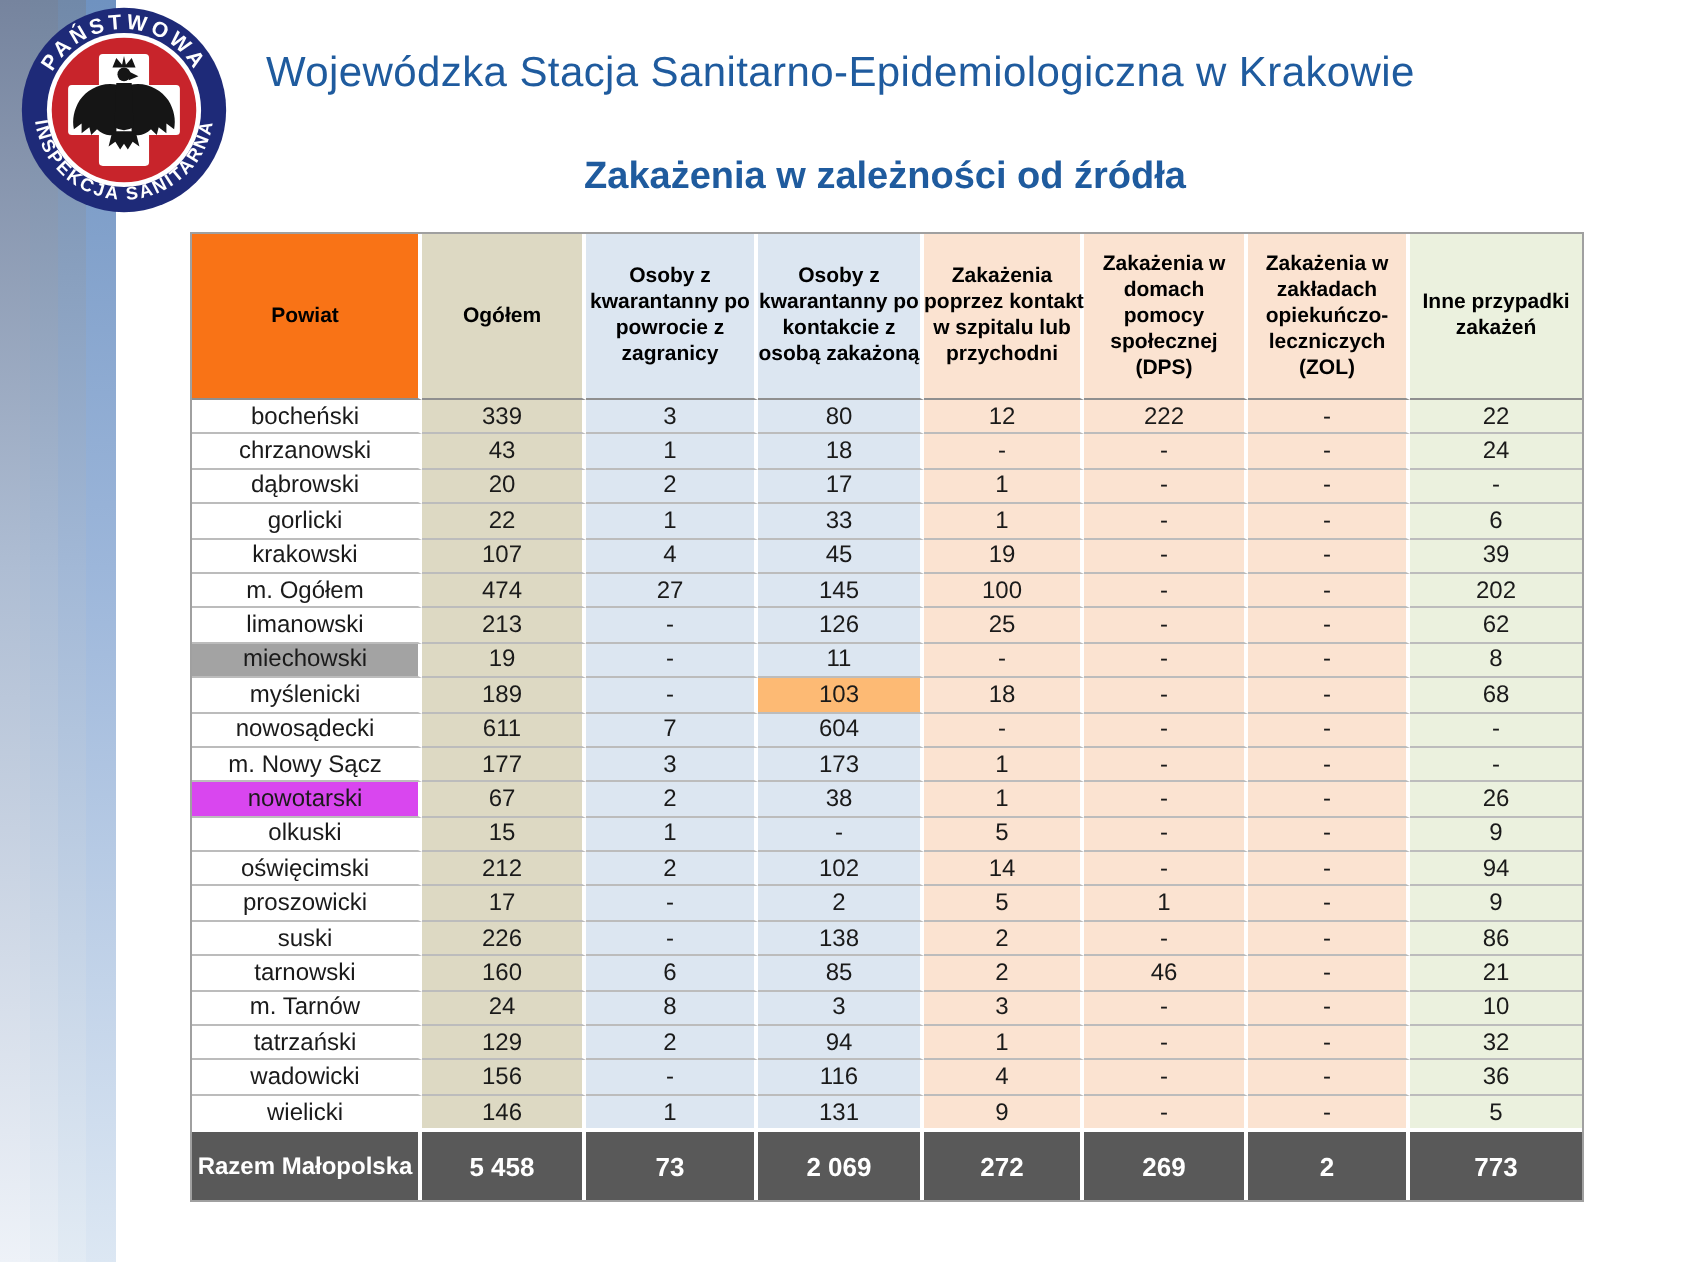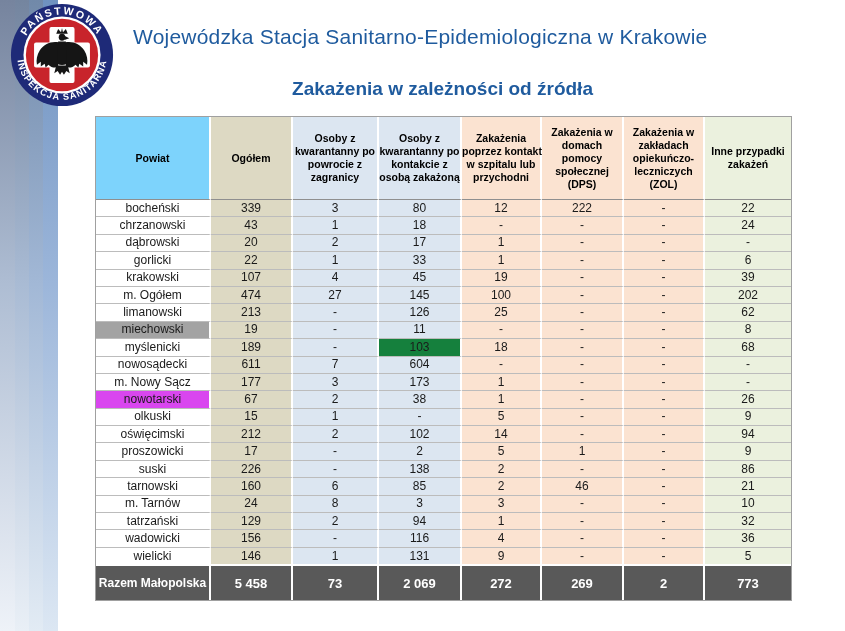--- a/index.html
+++ b/index.html
@@ -103,21 +103,21 @@
         <col style="width: 82px;">
         <col style="width: 86px;">
         <col style="width: 83px;">
         <col style="width: 80px;">
         <col style="width: 82px;">
         <col style="width: 81px;">
         <col style="width: 86px;">
       </colgroup>
     <thead>
         <tr id="thead-row">
-          <th style="background: #7dd3fc;">
+          <th style="background: #f97316;">
             <div class="hline">Powiat</div>
           </th>
           <th style="background: rgb(221, 217, 195);">
             <div class="hline">Ogółem</div>
           </th>
           <th style="background: rgb(220, 230, 241);">
             <div class="hline">Osoby z</div>
             <div class="hline">kwarantanny po</div>
             <div class="hline">powrocie z</div>
             <div class="hline">zagranicy</div>
@@ -232,21 +232,21 @@
           <td style="background: rgb(220, 230, 241);">11</td>
           <td style="background: rgb(251, 227, 209);">-</td>
           <td style="background: rgb(251, 227, 209);">-</td>
           <td style="background: rgb(251, 227, 209);">-</td>
           <td style="background: rgb(235, 241, 222);">8</td>
         </tr>
         <tr>
           <td style="background: rgb(255, 255, 255);">myślenicki</td>
           <td style="background: rgb(221, 217, 195);">189</td>
           <td style="background: rgb(220, 230, 241);">-</td>
-          <td style="background: #15803d;">103</td>
+          <td style="background: #fdba74;">103</td>
           <td style="background: rgb(251, 227, 209);">18</td>
           <td style="background: rgb(251, 227, 209);">-</td>
           <td style="background: rgb(251, 227, 209);">-</td>
           <td style="background: rgb(235, 241, 222);">68</td>
         </tr>
         <tr>
           <td style="background: rgb(255, 255, 255);">nowosądecki</td>
           <td style="background: rgb(221, 217, 195);">611</td>
           <td style="background: rgb(220, 230, 241);">7</td>
           <td style="background: rgb(220, 230, 241);">604</td>

